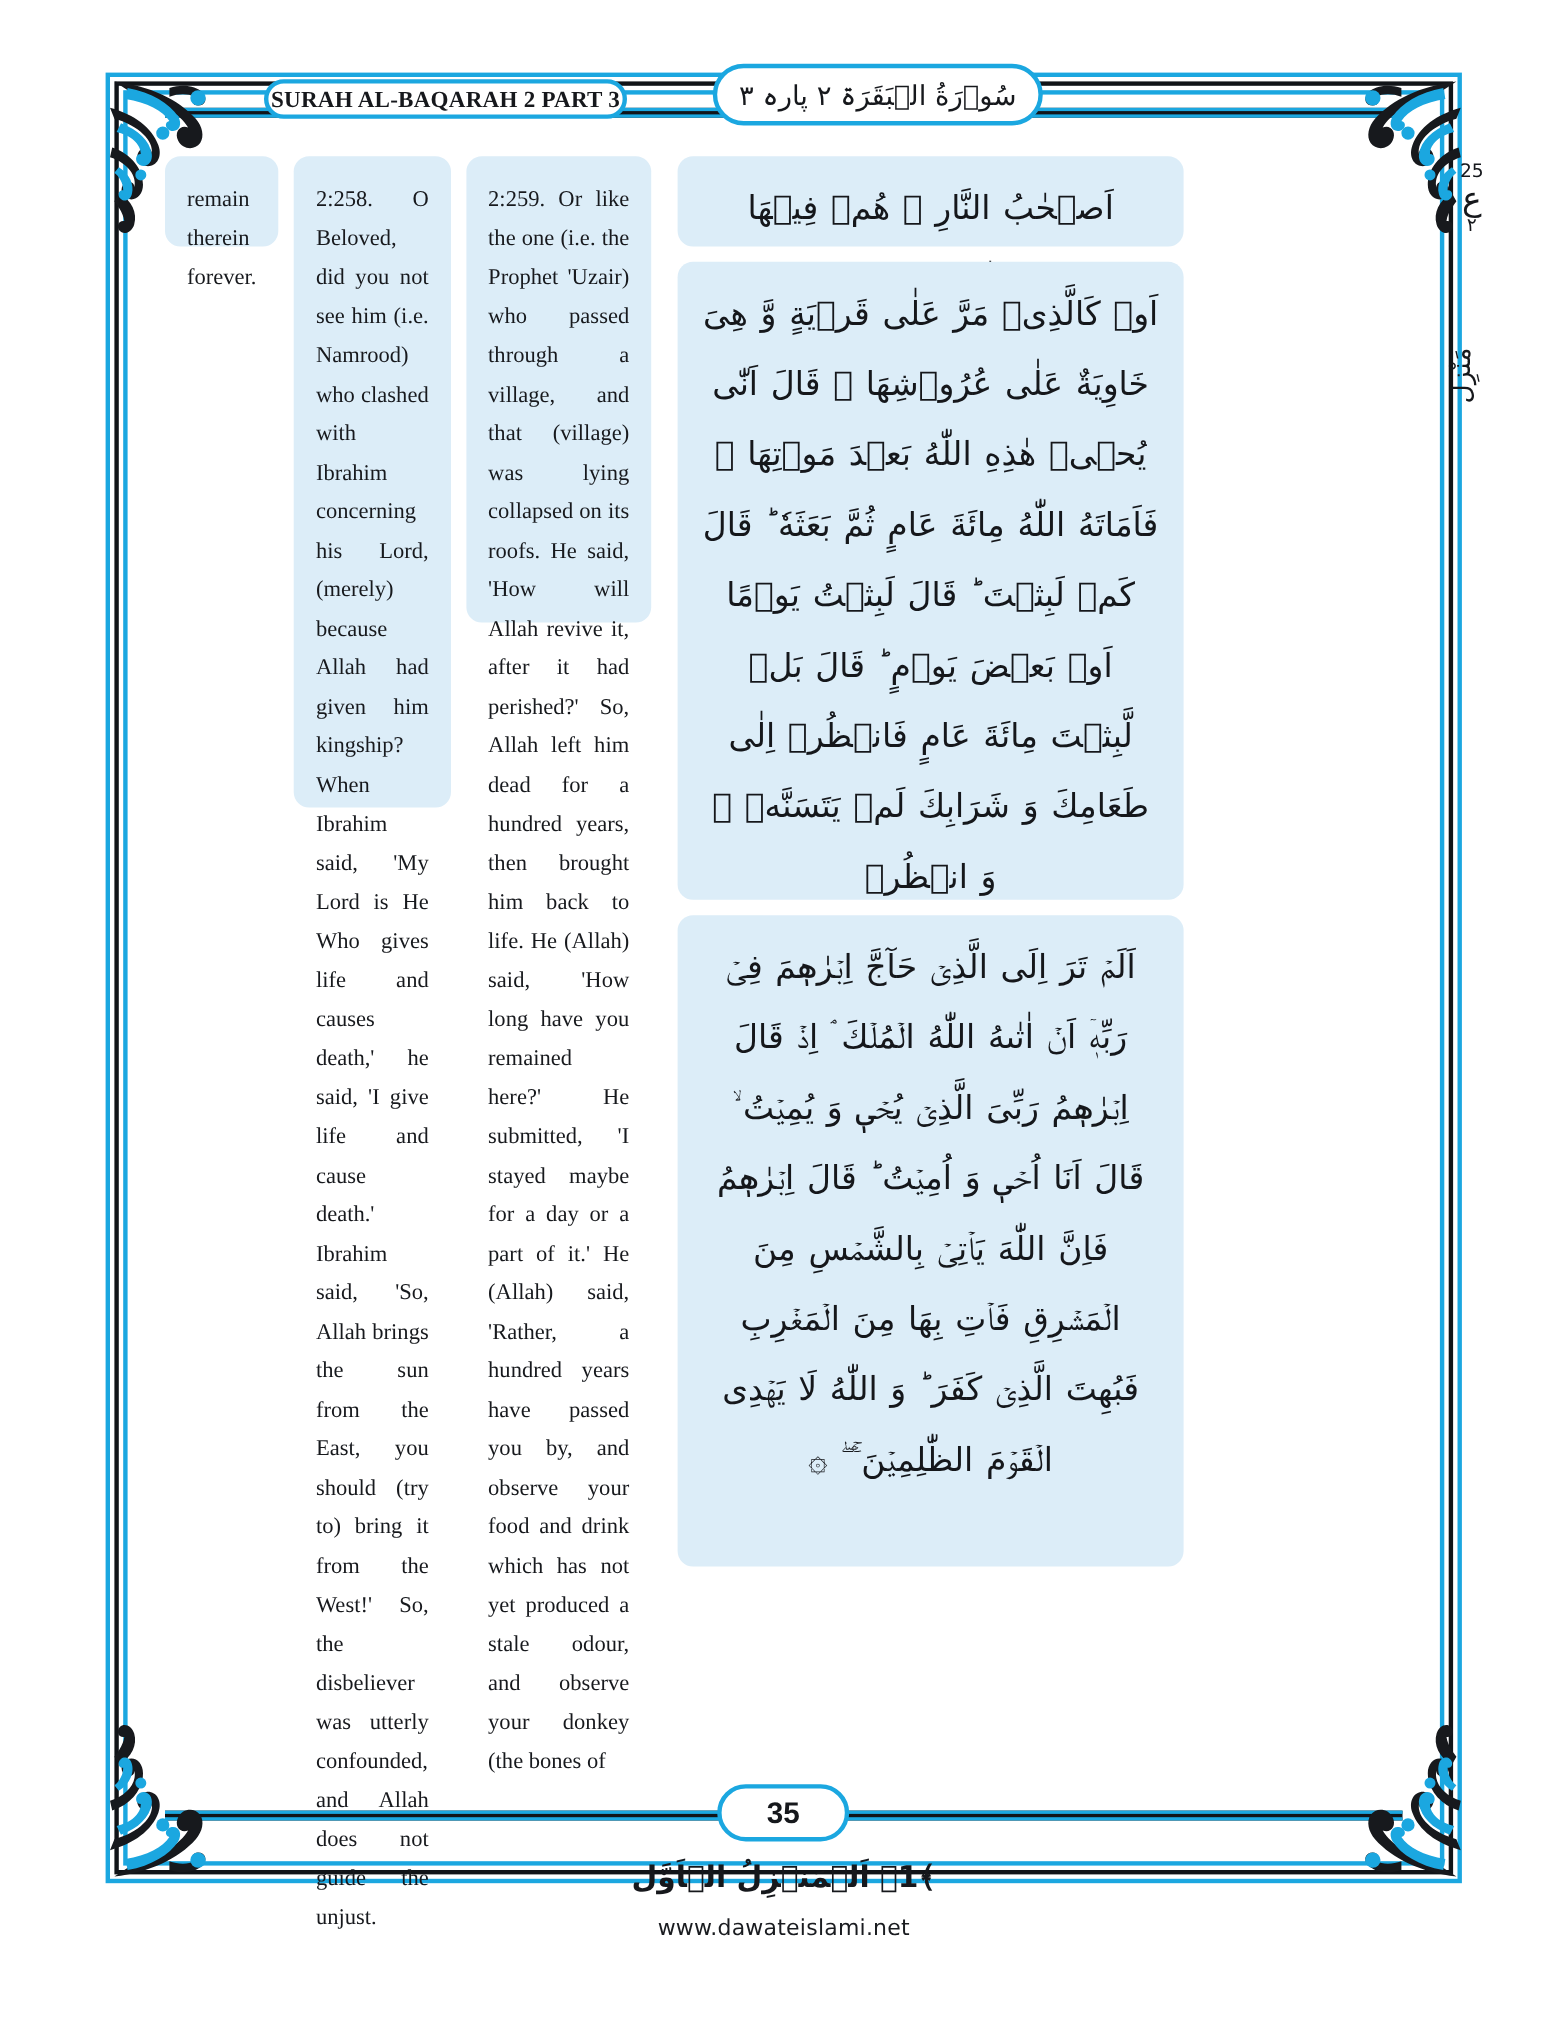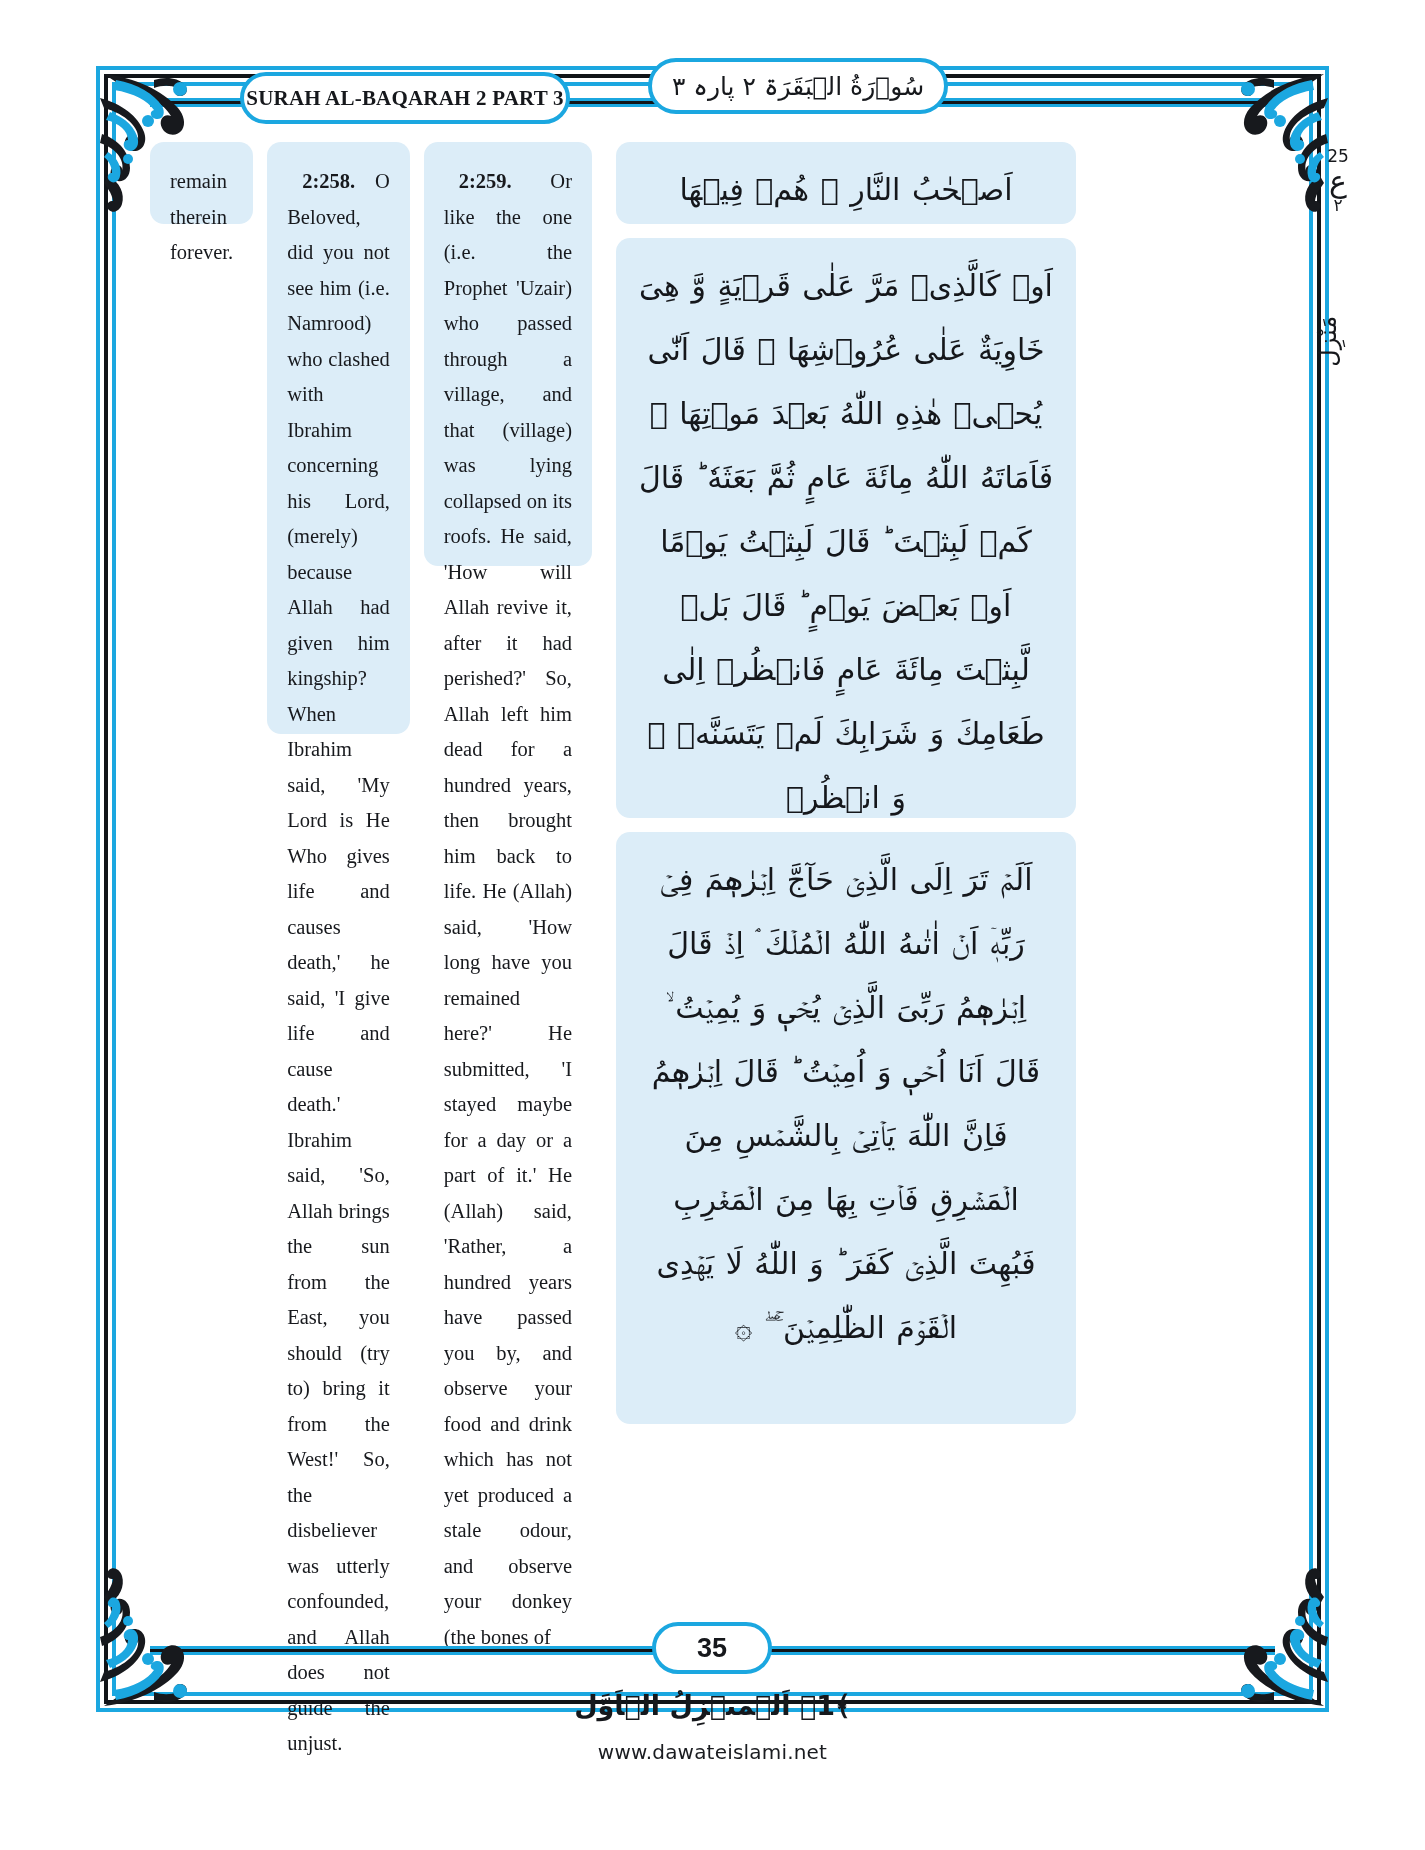--- a/index.html
+++ b/index.html
@@ -65,21 +65,21 @@
     display: flex;
     align-items: center;
     justify-content: center;
     box-sizing: border-box;
     z-index: 4;
   }
   .cap-left {
     left: 240px;
     top: 72px;
     width: 330px;
-    height: 52px;
+    height: 36px;
   }
   .cap-left span {
     font-family: "Liberation Serif", serif;
     font-weight: bold;
     font-size: 21px;
     letter-spacing: 0.2px;
     color: #16181c;
     white-space: nowrap;
   }
   .cap-right {
@@ -131,22 +131,21 @@
   .verse-box.en {
     padding: 22px 20px 20px 20px;
     font-family: "Liberation Serif", serif;
     font-size: 20.5px;
     line-height: 35.5px;
     color: #17191d;
     text-align: justify;
     text-justify: inter-word;
   }
   .verse-box.en .vnum {
-    font-weight: bold;
-    margin-left: 15px;
+    font-weight: normal;
   }
   .verse-box.ar {
     padding: 16px 22px 16px 22px;
     font-family: "DejaVu Sans", sans-serif;
     font-size: 30px;
     line-height: 64px;
     color: #15171b;
     direction: rtl;
     text-align: center;
     word-spacing: 2px;

